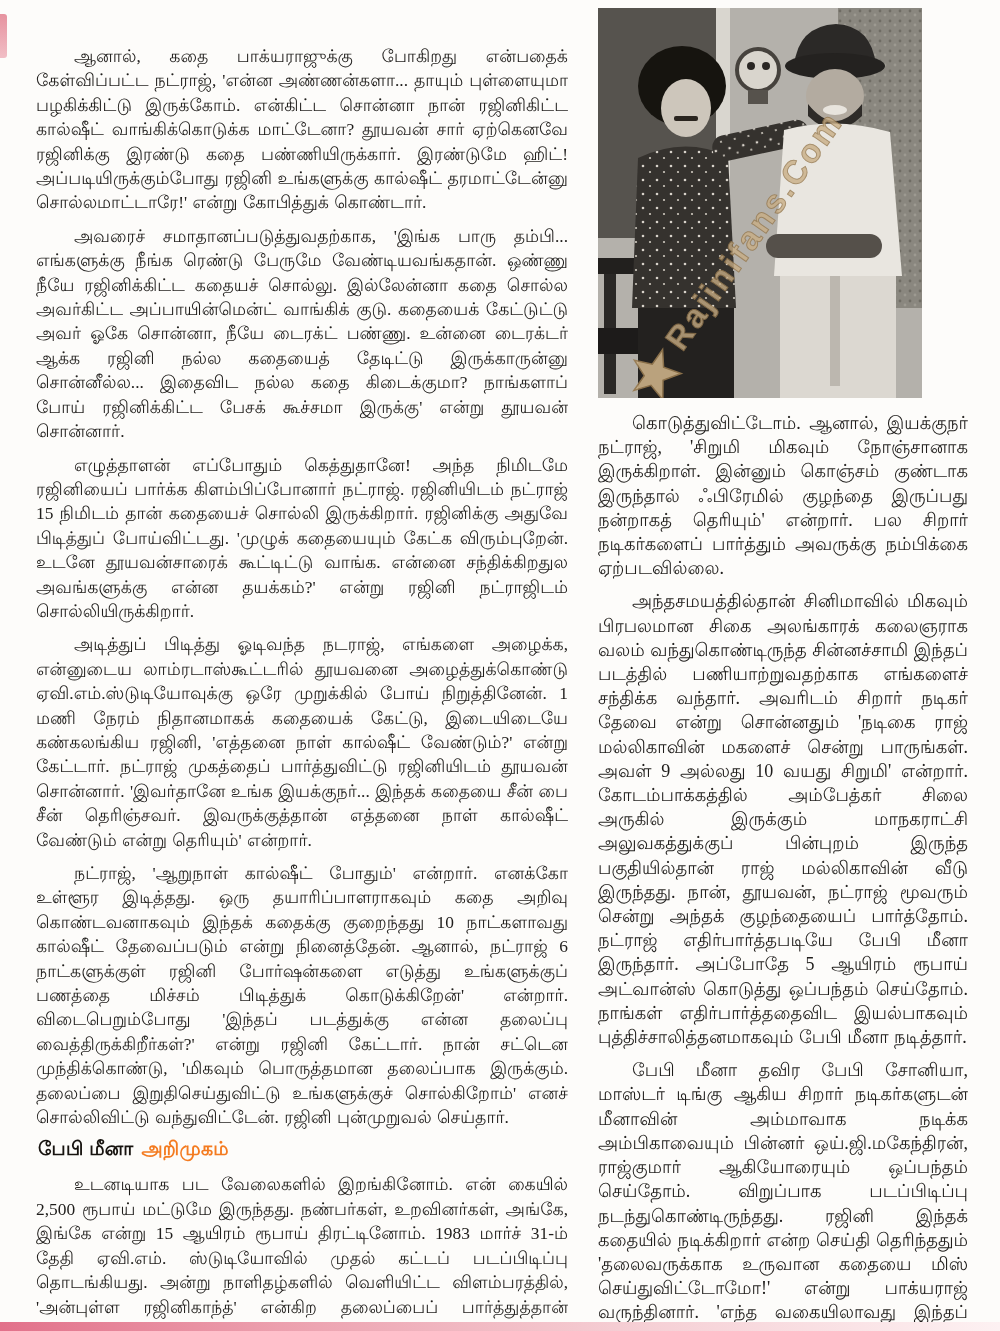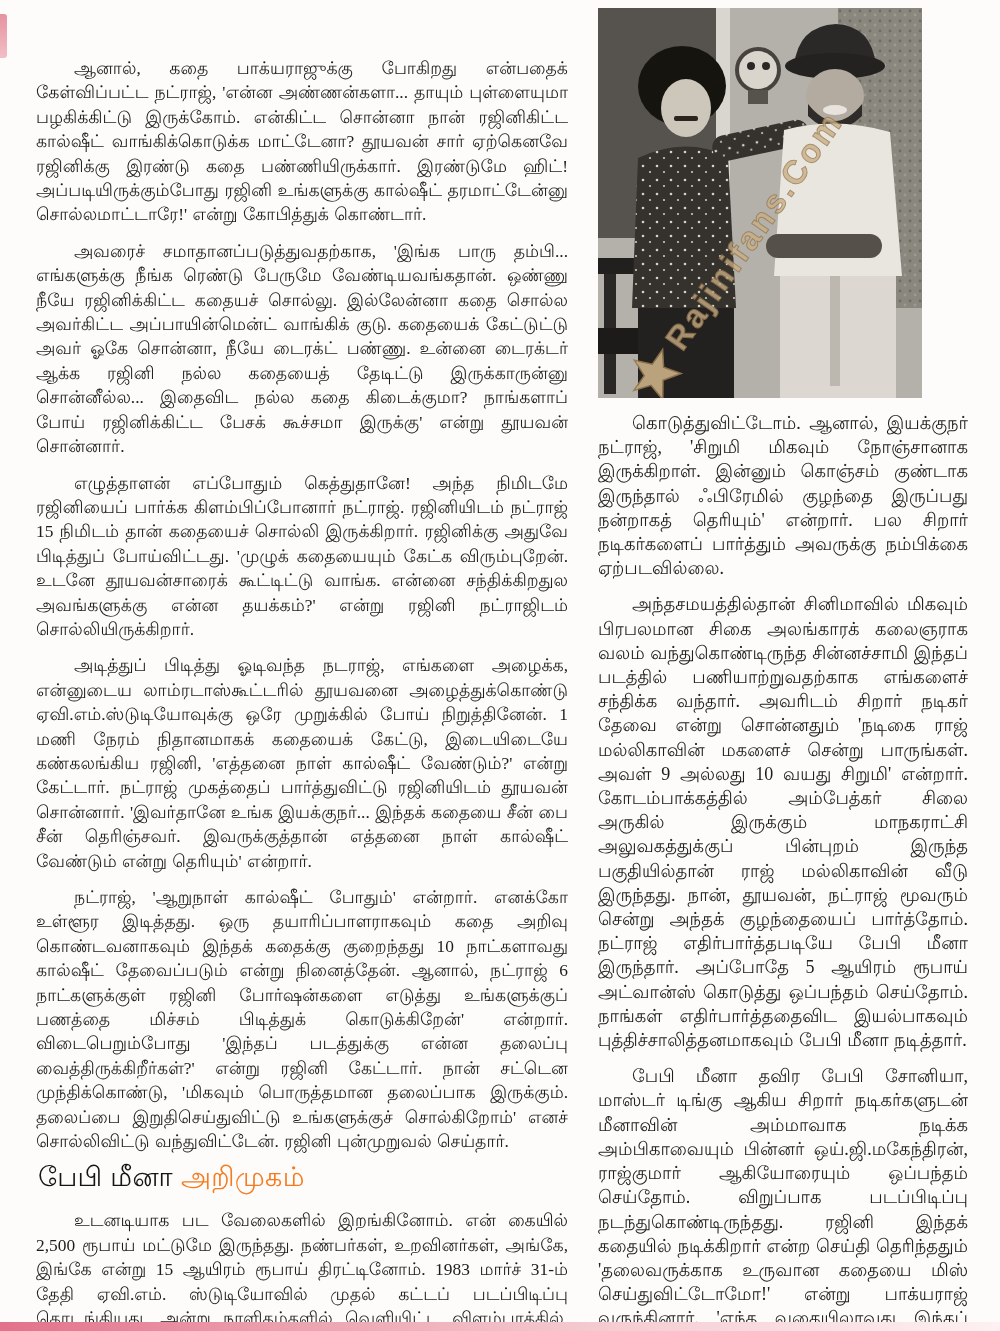--- a/index.html
+++ b/index.html
@@ -15,28 +15,28 @@
   .corner-mark{
     position:absolute;left:0;top:14px;width:7px;height:44px;
     background:linear-gradient(180deg,#e2808f,#efb3bc);
     border-radius:0 3px 3px 0;opacity:.85;
   }
   .col-left{position:absolute;left:36px;top:44px;width:532px;}
   .col-right{position:absolute;left:598px;top:8px;width:370px;}
   .para{
     text-align:justify;
     font-size:17.4px;line-height:24.4px;
-    margin:12px 0 9px 0;text-indent:38px;
+    margin:0 0 9px 0;text-indent:38px;
     word-spacing:1px;
   }
   .col-right .para{font-size:18px;line-height:24.2px;text-indent:34px;}
   .section-heading{
     margin:5px 0 10px 2px;
     font-family:"Liberation Sans", sans-serif;
-    font-size:27px;font-weight:normal;
+    font-size:19px;font-weight:bold;
     letter-spacing:.3px;
   }
   .section-heading .h-dark{color:#17130f;}
   .section-heading .h-orange{color:#f47b20;margin-left:8px;}
   .photo-fig{margin:0 0 13px 0;width:324px;height:390px;display:block;}
   .photo-fig svg{display:block;width:324px;height:390px;background:#b8b5b0;}
   .bottom-strip{
     position:absolute;left:0;bottom:0;width:100%;height:9px;
     background:linear-gradient(90deg,#e2718a 0%,#eca0ae 28%,#f5cdd3 62%,#fdf1f2 100%);
   }

